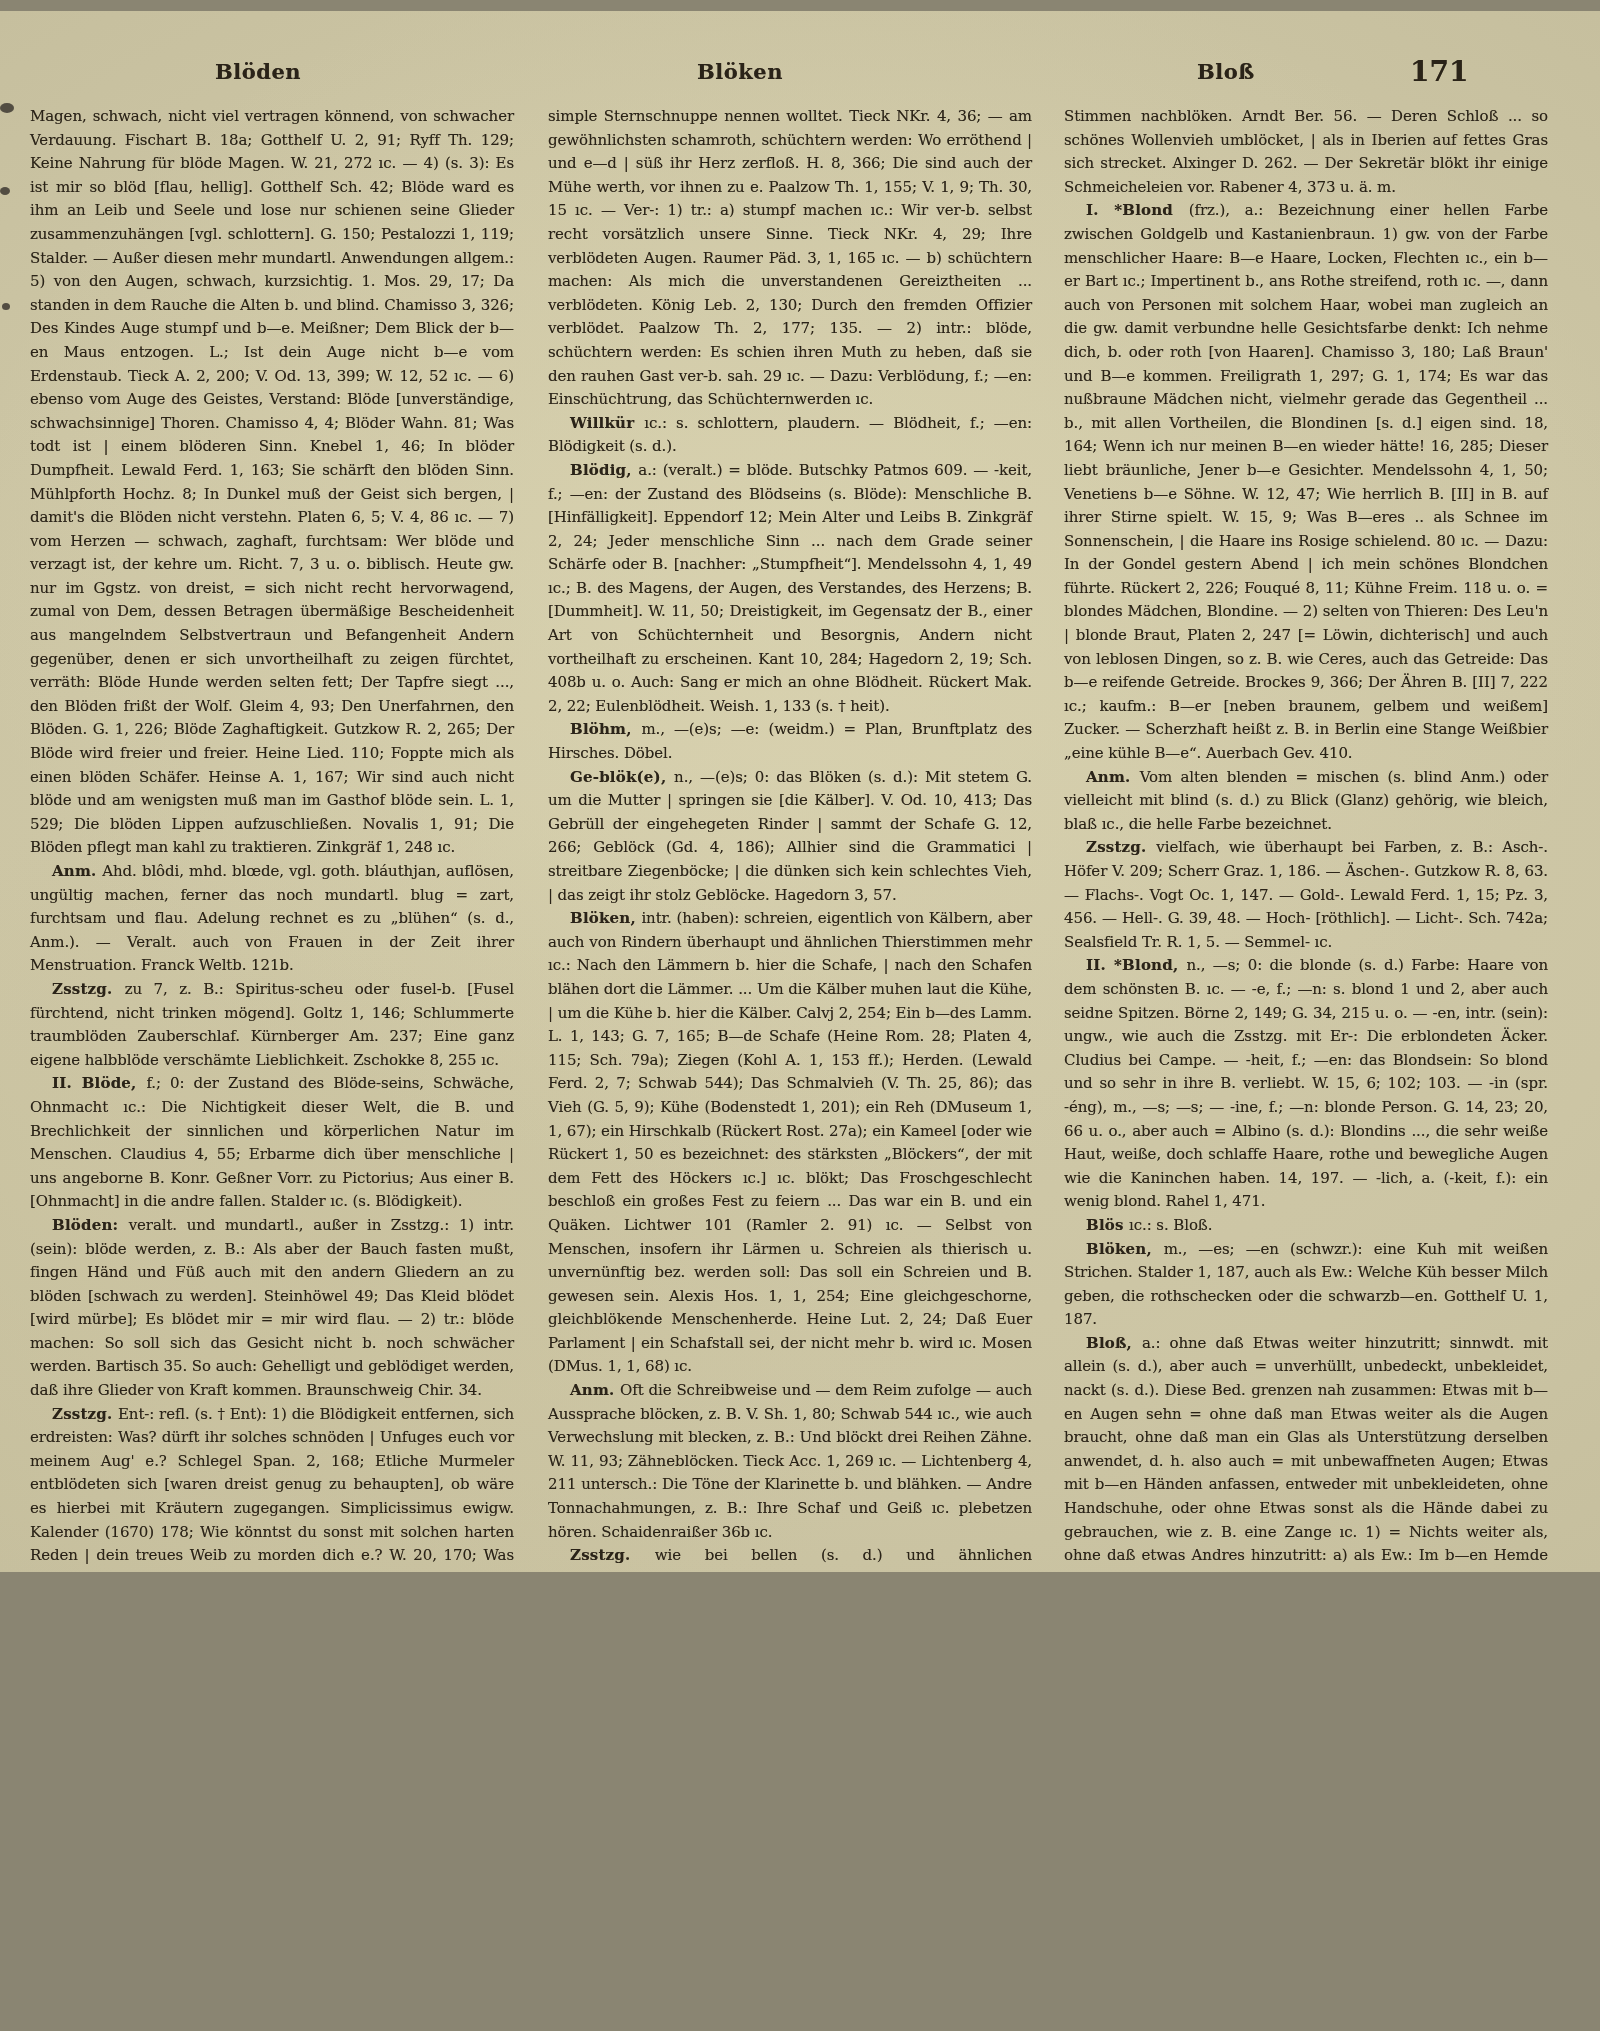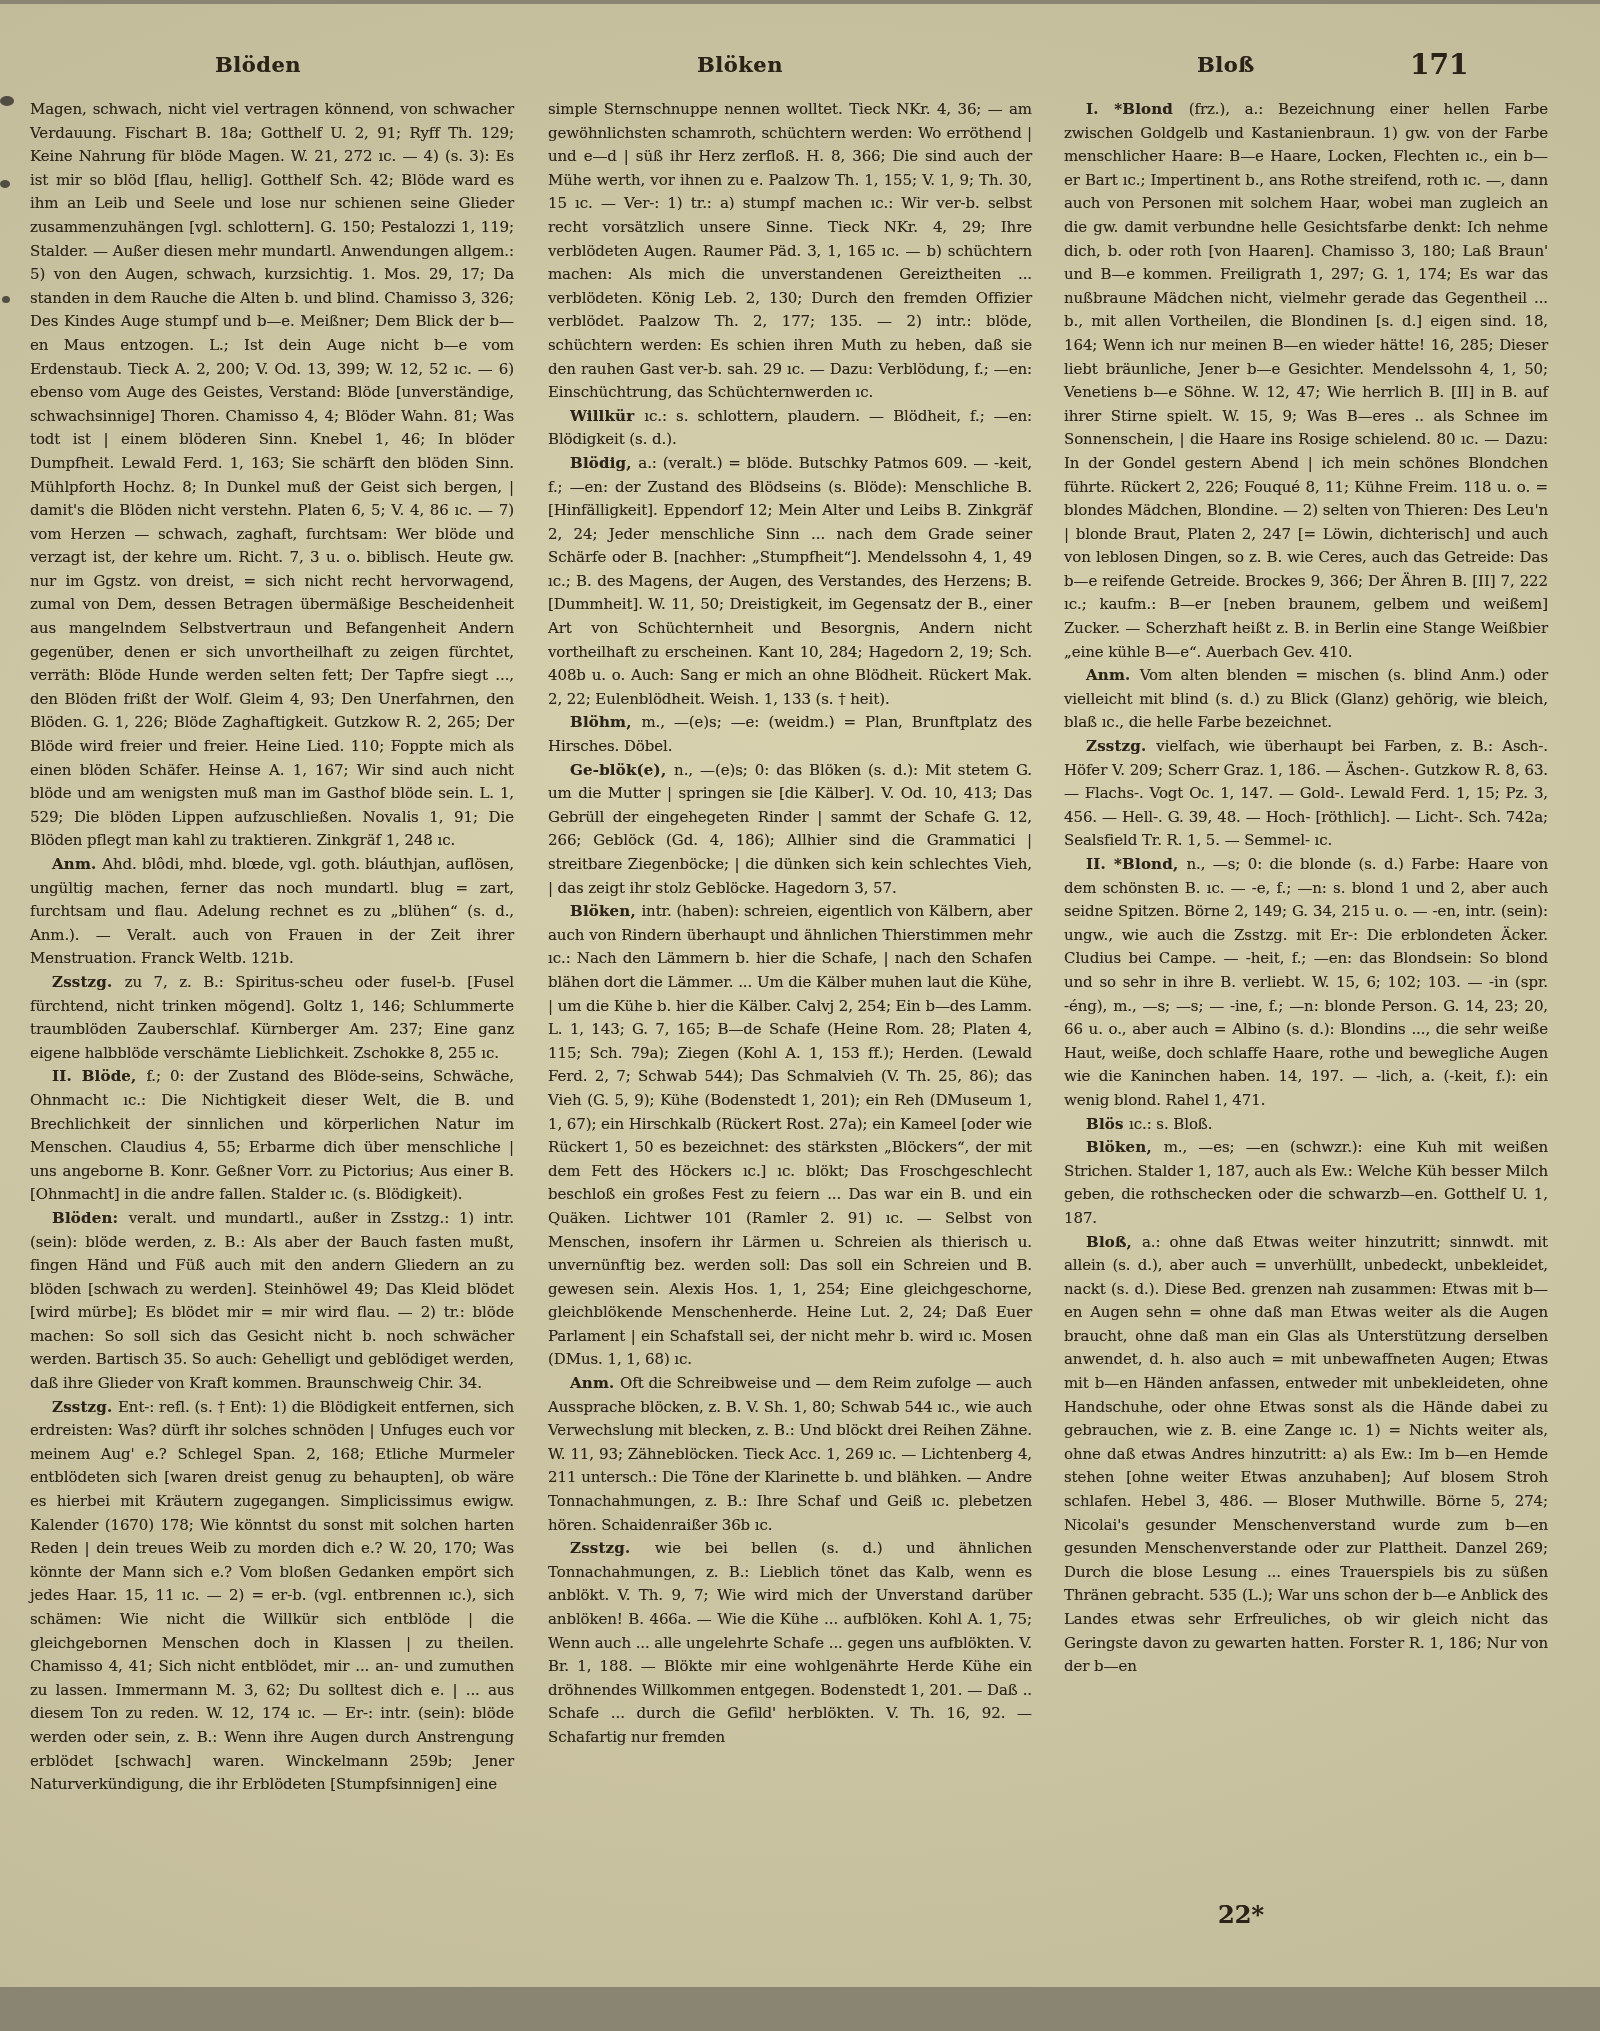--- a/index.html
+++ b/index.html
@@ -1,19 +1,19 @@
 <!DOCTYPE html>
 <html><head>
 <meta charset="utf-8">
 <style>
   html,body{margin:0;padding:0;background:#8a8572;}
   #page{
     position:relative;
-    width:1600px;height:1983px;
-    margin:4px auto;
+    width:1600px;height:1561px;
+    margin:11px auto;
     overflow:hidden;
     background:
       radial-gradient(ellipse 1200px 900px at 50% 35%, rgba(222,216,180,.55), rgba(0,0,0,0) 70%),
       radial-gradient(ellipse 900px 700px at 20% 80%, rgba(200,192,155,.5), rgba(0,0,0,0) 70%),
       radial-gradient(ellipse 1600px 1200px at 50% 50%, #d2cbaa 0%, #ccc5a4 55%, #c2bb9a 100%);
     color:#2a2318;
     font-family:"DejaVu Serif","Liberation Serif",serif;
   }
   .runhead{
     position:absolute;top:48px;
@@ -76,20 +76,21 @@
       <p><span>simple Sternschnuppe nennen wolltet. Tieck NKr. 4, 36; — am gewöhnlichsten schamroth, schüchtern werden: Wo erröthend | und e—d | süß ihr Herz zerfloß. H. 8, 366; Die sind auch der Mühe werth, vor ihnen zu e. Paalzow Th. 1, 155; V. 1, 9; Th. 30, 15 ıc. — Ver-: 1) tr.: a) stumpf machen ıc.: Wir ver-b. selbst recht vorsätzlich unsere Sinne. Tieck NKr. 4, 29; Ihre verblödeten Augen. Raumer Päd. 3, 1, 165 ıc. — b) schüchtern machen: Als mich die unverstandenen Gereiztheiten ... verblödeten. König Leb. 2, 130; Durch den fremden Offizier verblödet. Paalzow Th. 2, 177; 135. — 2) intr.: blöde, schüchtern werden: Es schien ihren Muth zu heben, daß sie den rauhen Gast ver-b. sah. 29 ıc. — Dazu: Verblödung, f.; —en: Einschüchtrung, das Schüchternwerden ıc.</span></p>
       <p class="ind"><b class="hw">Willkür </b><span>ıc.: s. schlottern, plaudern. — Blödheit, f.; —en: Blödigkeit (s. d.).</span></p>
       <p class="ind"><b class="hw">Blödig, </b><span>a.: (veralt.) = blöde. Butschky Patmos 609. — -keit, f.; —en: der Zustand des Blödseins (s. Blöde): Menschliche B. [Hinfälligkeit]. Eppendorf 12; Mein Alter und Leibs B. Zinkgräf 2, 24; Jeder menschliche Sinn ... nach dem Grade seiner Schärfe oder B. [nachher: „Stumpfheit“]. Mendelssohn 4, 1, 49 ıc.; B. des Magens, der Augen, des Verstandes, des Herzens; B. [Dummheit]. W. 11, 50; Dreistigkeit, im Gegensatz der B., einer Art von Schüchternheit und Besorgnis, Andern nicht vortheilhaft zu erscheinen. Kant 10, 284; Hagedorn 2, 19; Sch. 408b u. o. Auch: Sang er mich an ohne Blödheit. Rückert Mak. 2, 22; Eulenblödheit. Weish. 1, 133 (s. † heit).</span></p>
       <p class="ind"><b class="hw">Blöhm, </b><span>m., —(e)s; —e: (weidm.) = Plan, Brunftplatz des Hirsches. Döbel.</span></p>
       <p class="ind"><b class="hw">Ge-blök(e), </b><span>n., —(e)s; 0: das Blöken (s. d.): Mit stetem G. um die Mutter | springen sie [die Kälber]. V. Od. 10, 413; Das Gebrüll der eingehegeten Rinder | sammt der Schafe G. 12, 266; Geblöck (Gd. 4, 186); Allhier sind die Grammatici | streitbare Ziegenböcke; | die dünken sich kein schlechtes Vieh, | das zeigt ihr stolz Geblöcke. Hagedorn 3, 57.</span></p>
       <p class="ind"><b class="hw">Blöken, </b><span>intr. (haben): schreien, eigentlich von Kälbern, aber auch von Rindern überhaupt und ähnlichen Thierstimmen mehr ıc.: Nach den Lämmern b. hier die Schafe, | nach den Schafen blähen dort die Lämmer. ... Um die Kälber muhen laut die Kühe, | um die Kühe b. hier die Kälber. Calvj 2, 254; Ein b—des Lamm. L. 1, 143; G. 7, 165; B—de Schafe (Heine Rom. 28; Platen 4, 115; Sch. 79a); Ziegen (Kohl A. 1, 153 ff.); Herden. (Lewald Ferd. 2, 7; Schwab 544); Das Schmalvieh (V. Th. 25, 86); das Vieh (G. 5, 9); Kühe (Bodenstedt 1, 201); ein Reh (DMuseum 1, 1, 67); ein Hirschkalb (Rückert Rost. 27a); ein Kameel [oder wie Rückert 1, 50 es bezeichnet: des stärksten „Blöckers“, der mit dem Fett des Höckers ıc.] ıc. blökt; Das Froschgeschlecht beschloß ein großes Fest zu feiern ... Das war ein B. und ein Quäken. Lichtwer 101 (Ramler 2. 91) ıc. — Selbst von Menschen, insofern ihr Lärmen u. Schreien als thierisch u. unvernünftig bez. werden soll: Das soll ein Schreien und B. gewesen sein. Alexis Hos. 1, 1, 254; Eine gleichgeschorne, gleichblökende Menschenherde. Heine Lut. 2, 24; Daß Euer Parlament | ein Schafstall sei, der nicht mehr b. wird ıc. Mosen (DMus. 1, 1, 68) ıc.</span></p>
       <p class="ind"><b class="hw">Anm. </b><span>Oft die Schreibweise und — dem Reim zufolge — auch Aussprache blöcken, z. B. V. Sh. 1, 80; Schwab 544 ıc., wie auch Verwechslung mit blecken, z. B.: Und blöckt drei Reihen Zähne. W. 11, 93; Zähneblöcken. Tieck Acc. 1, 269 ıc. — Lichtenberg 4, 211 untersch.: Die Töne der Klarinette b. und blähken. — Andre Tonnachahmungen, z. B.: Ihre Schaf und Geiß ıc. plebetzen hören. Schaidenraißer 36b ıc.</span></p>
       <p class="ind"><b class="hw">Zsstzg. </b><span>wie bei bellen (s. d.) und ähnlichen Tonnachahmungen, z. B.: Lieblich tönet das Kalb, wenn es anblökt. V. Th. 9, 7; Wie wird mich der Unverstand darüber anblöken! B. 466a. — Wie die Kühe ... aufblöken. Kohl A. 1, 75; Wenn auch ... alle ungelehrte Schafe ... gegen uns aufblökten. V. Br. 1, 188. — Blökte mir eine wohlgenährte Herde Kühe ein dröhnendes Willkommen entgegen. Bodenstedt 1, 201. — Daß .. Schafe ... durch die Gefild' herblökten. V. Th. 16, 92. — Schafartig nur fremden</span></p>
     </div>
   <div class="col" id="col3">
+      <p><span>Stimmen nachblöken. Arndt Ber. 56. — Deren Schloß ... so schönes Wollenvieh umblöcket, | als in Iberien auf fettes Gras sich strecket. Alxinger D. 262. — Der Sekretär blökt ihr einige Schmeicheleien vor. Rabener 4, 373 u. ä. m.</span></p>
       <p class="ind"><b class="hw">I. *Blond </b><span>(frz.), a.: Bezeichnung einer hellen Farbe zwischen Goldgelb und Kastanienbraun. 1) gw. von der Farbe menschlicher Haare: B—e Haare, Locken, Flechten ıc., ein b—er Bart ıc.; Impertinent b., ans Rothe streifend, roth ıc. —, dann auch von Personen mit solchem Haar, wobei man zugleich an die gw. damit verbundne helle Gesichtsfarbe denkt: Ich nehme dich, b. oder roth [von Haaren]. Chamisso 3, 180; Laß Braun' und B—e kommen. Freiligrath 1, 297; G. 1, 174; Es war das nußbraune Mädchen nicht, vielmehr gerade das Gegentheil ... b., mit allen Vortheilen, die Blondinen [s. d.] eigen sind. 18, 164; Wenn ich nur meinen B—en wieder hätte! 16, 285; Dieser liebt bräunliche, Jener b—e Gesichter. Mendelssohn 4, 1, 50; Venetiens b—e Söhne. W. 12, 47; Wie herrlich B. [II] in B. auf ihrer Stirne spielt. W. 15, 9; Was B—eres .. als Schnee im Sonnenschein, | die Haare ins Rosige schielend. 80 ıc. — Dazu: In der Gondel gestern Abend | ich mein schönes Blondchen führte. Rückert 2, 226; Fouqué 8, 11; Kühne Freim. 118 u. o. = blondes Mädchen, Blondine. — 2) selten von Thieren: Des Leu'n | blonde Braut, Platen 2, 247 [= Löwin, dichterisch] und auch von leblosen Dingen, so z. B. wie Ceres, auch das Getreide: Das b—e reifende Getreide. Brockes 9, 366; Der Ähren B. [II] 7, 222 ıc.; kaufm.: B—er [neben braunem, gelbem und weißem] Zucker. — Scherzhaft heißt z. B. in Berlin eine Stange Weißbier „eine kühle B—e“. Auerbach Gev. 410.</span></p>
       <p class="ind"><b class="hw">Anm. </b><span>Vom alten blenden = mischen (s. blind Anm.) oder vielleicht mit blind (s. d.) zu Blick (Glanz) gehörig, wie bleich, blaß ıc., die helle Farbe bezeichnet.</span></p>
       <p class="ind"><b class="hw">Zsstzg. </b><span>vielfach, wie überhaupt bei Farben, z. B.: Asch-. Höfer V. 209; Scherr Graz. 1, 186. — Äschen-. Gutzkow R. 8, 63. — Flachs-. Vogt Oc. 1, 147. — Gold-. Lewald Ferd. 1, 15; Pz. 3, 456. — Hell-. G. 39, 48. — Hoch- [röthlich]. — Licht-. Sch. 742a; Sealsfield Tr. R. 1, 5. — Semmel- ıc.</span></p>
       <p class="ind"><b class="hw">II. *Blond, </b><span>n., —s; 0: die blonde (s. d.) Farbe: Haare von dem schönsten B. ıc. — -e, f.; —n: s. blond 1 und 2, aber auch seidne Spitzen. Börne 2, 149; G. 34, 215 u. o. — -en, intr. (sein): ungw., wie auch die Zsstzg. mit Er-: Die erblondeten Äcker. Cludius bei Campe. — -heit, f.; —en: das Blondsein: So blond und so sehr in ihre B. verliebt. W. 15, 6; 102; 103. — -in (spr. -éng), m., —s; —s; — -ine, f.; —n: blonde Person. G. 14, 23; 20, 66 u. o., aber auch = Albino (s. d.): Blondins ..., die sehr weiße Haut, weiße, doch schlaffe Haare, rothe und bewegliche Augen wie die Kaninchen haben. 14, 197. — -lich, a. (-keit, f.): ein wenig blond. Rahel 1, 471.</span></p>
       <p class="ind"><b class="hw">Blös </b><span>ıc.: s. Bloß.</span></p>
       <p class="ind"><b class="hw">Blöken, </b><span>m., —es; —en (schwzr.): eine Kuh mit weißen Strichen. Stalder 1, 187, auch als Ew.: Welche Küh besser Milch geben, die rothschecken oder die schwarzb—en. Gotthelf U. 1, 187.</span></p>
       <p class="ind"><b class="hw">Bloß, </b><span>a.: ohne daß Etwas weiter hinzutritt; sinnwdt. mit allein (s. d.), aber auch = unverhüllt, unbedeckt, unbekleidet, nackt (s. d.). Diese Bed. grenzen nah zusammen: Etwas mit b—en Augen sehn = ohne daß man Etwas weiter als die Augen braucht, ohne daß man ein Glas als Unterstützung derselben anwendet, d. h. also auch = mit unbewaffneten Augen; Etwas mit b—en Händen anfassen, entweder mit unbekleideten, ohne Handschuhe, oder ohne Etwas sonst als die Hände dabei zu gebrauchen, wie z. B. eine Zange ıc. 1) = Nichts weiter als, ohne daß etwas Andres hinzutritt: a) als Ew.: Im b—en Hemde stehen [ohne weiter Etwas anzuhaben]; Auf blosem Stroh schlafen. Hebel 3, 486. — Bloser Muthwille. Börne 5, 274; Nicolai's gesunder Menschenverstand wurde zum b—en gesunden Menschenverstande oder zur Plattheit. Danzel 269; Durch die blose Lesung ... eines Trauerspiels bis zu süßen Thränen gebracht. 535 (L.); War uns schon der b—e Anblick des Landes etwas sehr Erfreuliches, ob wir gleich nicht das Geringste davon zu gewarten hatten. Forster R. 1, 186; Nur von der b—en</span></p>
     </div>
 
   <div class="sig">22*</div>

